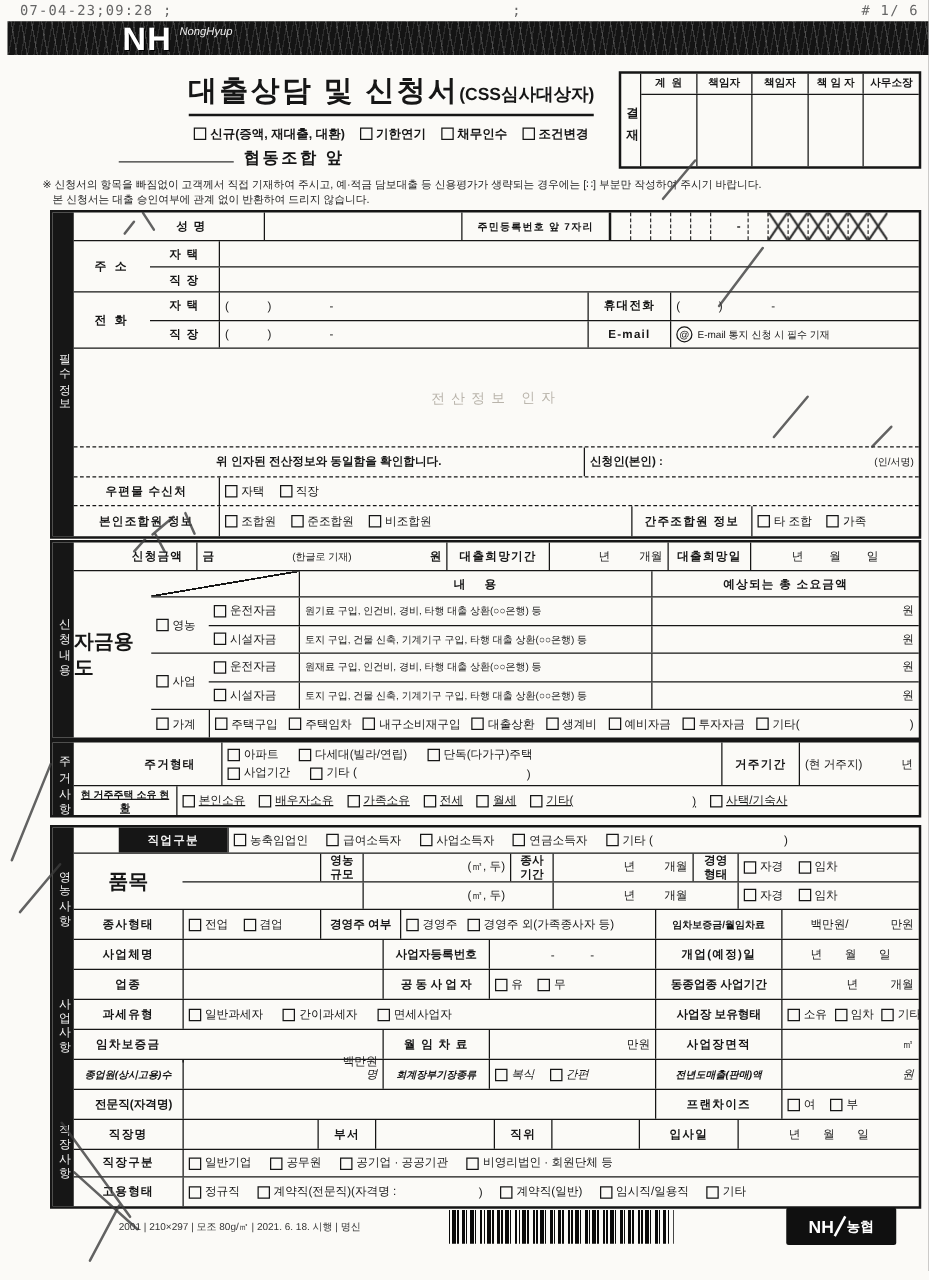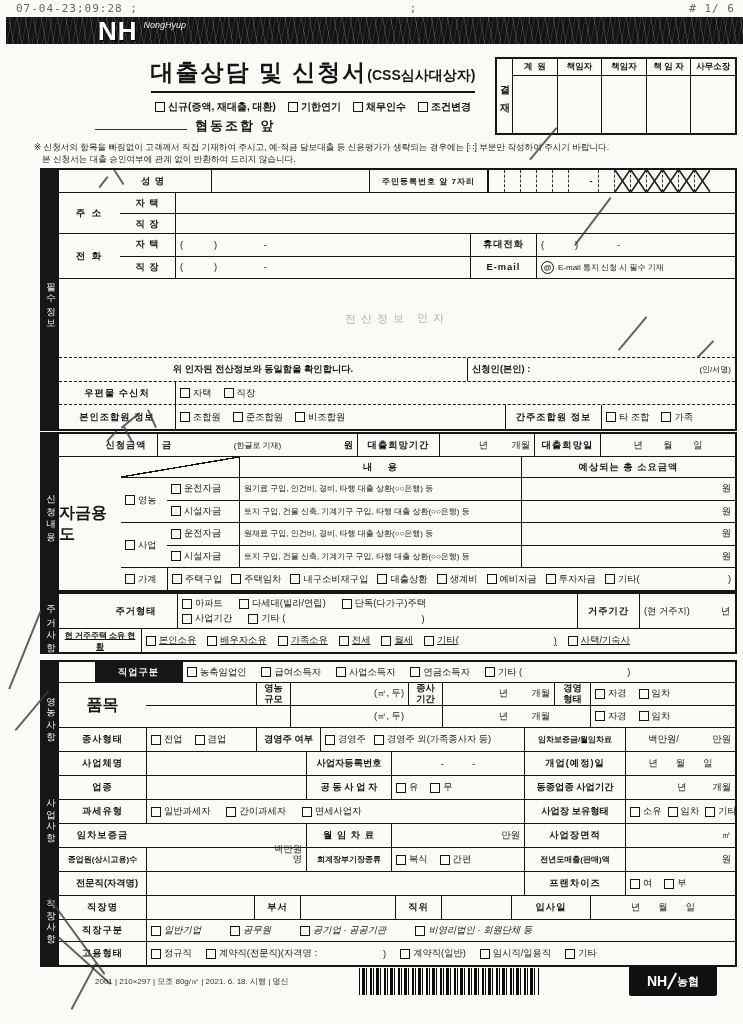--- a/index.html
+++ b/index.html
@@ -669,21 +669,21 @@
           </div>
         <div class="c lab" style="width:85px;">월 임 차 료</div>
         <div class="c rt" style="width:133px;">
             <span>만원</span>
           </div>
         <div class="c lab" style="width:101px;">사업장면적</div>
         <div class="c fill rt">
             <span>㎡</span>
           </div>
       </div>
-      <div class="r" style="height:23px;">
+      <div class="r" style="height:23px;font-style:italic;">
         <div class="c lab sm" style="width:87px;letter-spacing:0;">종업원(상시고용)수</div>
         <div class="c rt" style="width:160px;">
             <span>명</span>
           </div>
         <div class="c lab sm" style="width:85px;letter-spacing:0;">회계장부기장종류</div>
         <div class="c opts" style="width:133px;">
             <span class="opt">
               <span class="cb"></span>
               <span>복식</span>
             </span>
@@ -717,21 +717,21 @@
         <div class="c" style="width:108px;"></div>
         <div class="c lab" style="width:46px;">부서</div>
         <div class="c" style="width:95px;"></div>
         <div class="c lab" style="width:46px;">직위</div>
         <div class="c" style="width:70px;"></div>
         <div class="c lab" style="width:79px;">입사일</div>
         <div class="c pre fill" style="justify-content:center;">년       월       일</div>
       </div>
       <div class="r" style="height:21px;">
         <div class="c lab" style="width:87px;">직장구분</div>
-        <div class="c fill opts" style="gap:29px;font-style:italic;">
+        <div class="c fill opts" style="gap:15px;">
             <span class="opt">
               <span class="cb"></span>
               <span>일반기업</span>
             </span>
             <span class="opt">
               <span class="cb"></span>
               <span>공무원</span>
             </span>
             <span class="opt">
               <span class="cb"></span>

